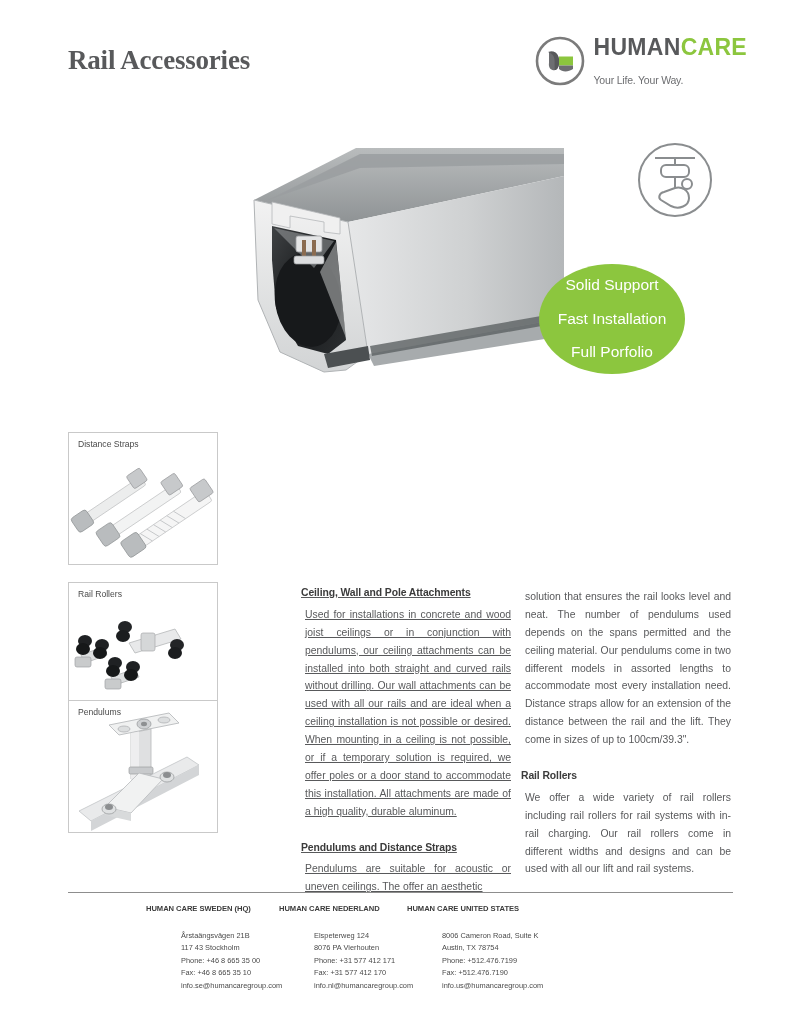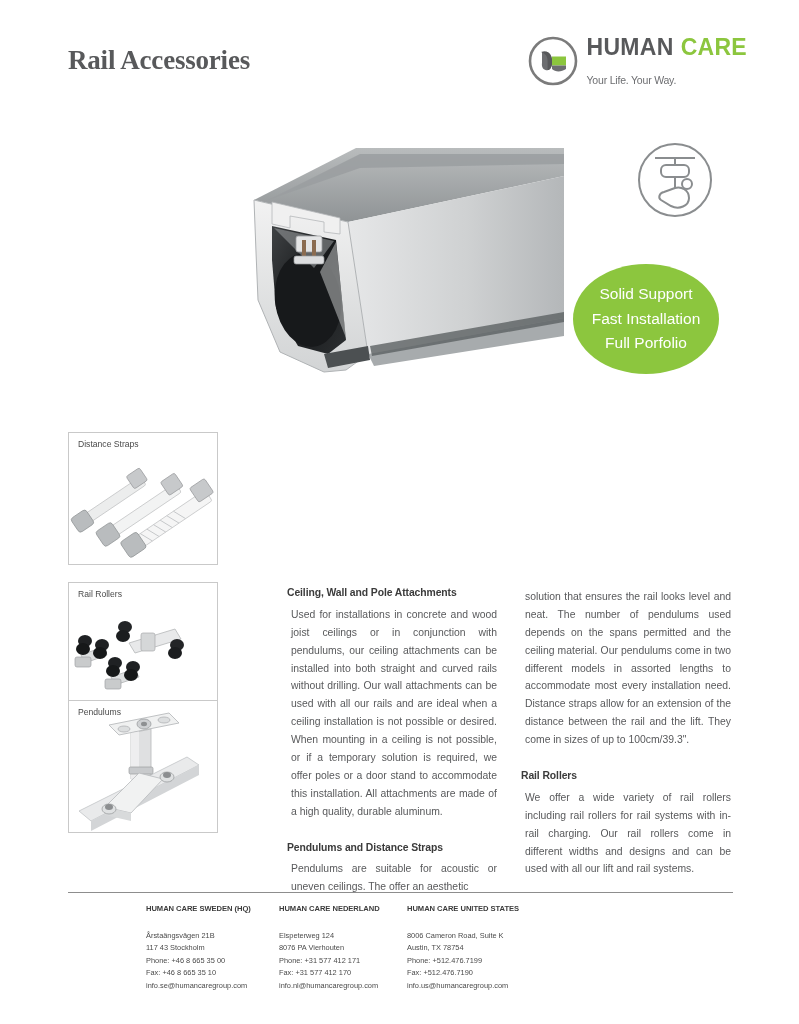--- a/index.html
+++ b/index.html
@@ -38,21 +38,21 @@
   }
   .logo {
     position: absolute;
     right: 52px; top: 36px;
     display: flex;
     align-items: center;
     gap: 9px;
   }
   .logo-mark { width: 50px; height: 50px; display:block; }
   .logo-text { display: flex; flex-direction: column; line-height: 1; }
-  .logo-words { display: flex; align-items: flex-start; gap: 7px; }
+  .logo-words { display: flex; align-items: flex-start; }
   .logo-human {
     font-size: 23px; font-weight: bold; color: #58595b; letter-spacing: 0.3px;
   }
   .logo-care {
     font-size: 23px; font-weight: bold; color: #8cc63e; letter-spacing: 0.3px;
   }
   .logo-tag {
     margin-top: 16px;
     font-size: 10.5px;
     color: #6d6e71;
@@ -68,29 +68,29 @@
   .hero svg { display:block; }
 
   .lift-icon {
     position: absolute;
     left: 631px; top: 136px;
     width: 88px; height: 88px;
   }
 
   .badge {
     position: absolute;
-    left: 573px; top: 264px;
+    left: 539px; top: 264px;
     width: 146px; height: 110px;
     border-radius: 50%;
     background: #8cc63e;
     display: flex;
     flex-direction: column;
     align-items: center;
     justify-content: center;
-    gap: 4px;
+    gap: 13px;
   }
   .badge span {
     color: #ffffff;
     font-size: 15.5px;
     line-height: 1.32;
     white-space: nowrap;
   }
 
   
   .intro {
@@ -128,21 +128,21 @@
   
   .col {
     position: absolute;
     top: 584px;
     width: 214px;
     font-size: 10.4px;
     line-height: 1.72;
     color: #58595b;
     text-align: justify;
   }
-  .col-left  { left: 287px; }
+  .col-left  { left: 301px; text-decoration: underline; }
   .col-right { left: 521px; }
   .col h3 {
     margin: 0 0 1px 0;
     font-size: 10.4px;
     font-weight: bold;
     color: #3b3b3b;
     letter-spacing: -0.1px;
   }
   .col p { margin: 4px; }
   .col .spacer { height: 14px; }
@@ -165,21 +165,21 @@
   .office:nth-child(2) { width: 128px; }
   .office:nth-child(3) { width: 130px; }
   .office:nth-child(4) { width: 140px; }
   .office h4 {
     margin: 0 0 14px 0;
     font-size: 7.6px;
     font-weight: bold;
     color: #3b3b3b;
     letter-spacing: -0.05px;
   }
-  .office div { white-space: nowrap; }
+  .office div { white-space: nowrap; margin-left: 35px; }
 </style>
 </head>
 <body>
 
 <div class="page">
 
   <div class="header">
     <div class="page-title">Rail Accessories</div>
 
     <div class="logo">

